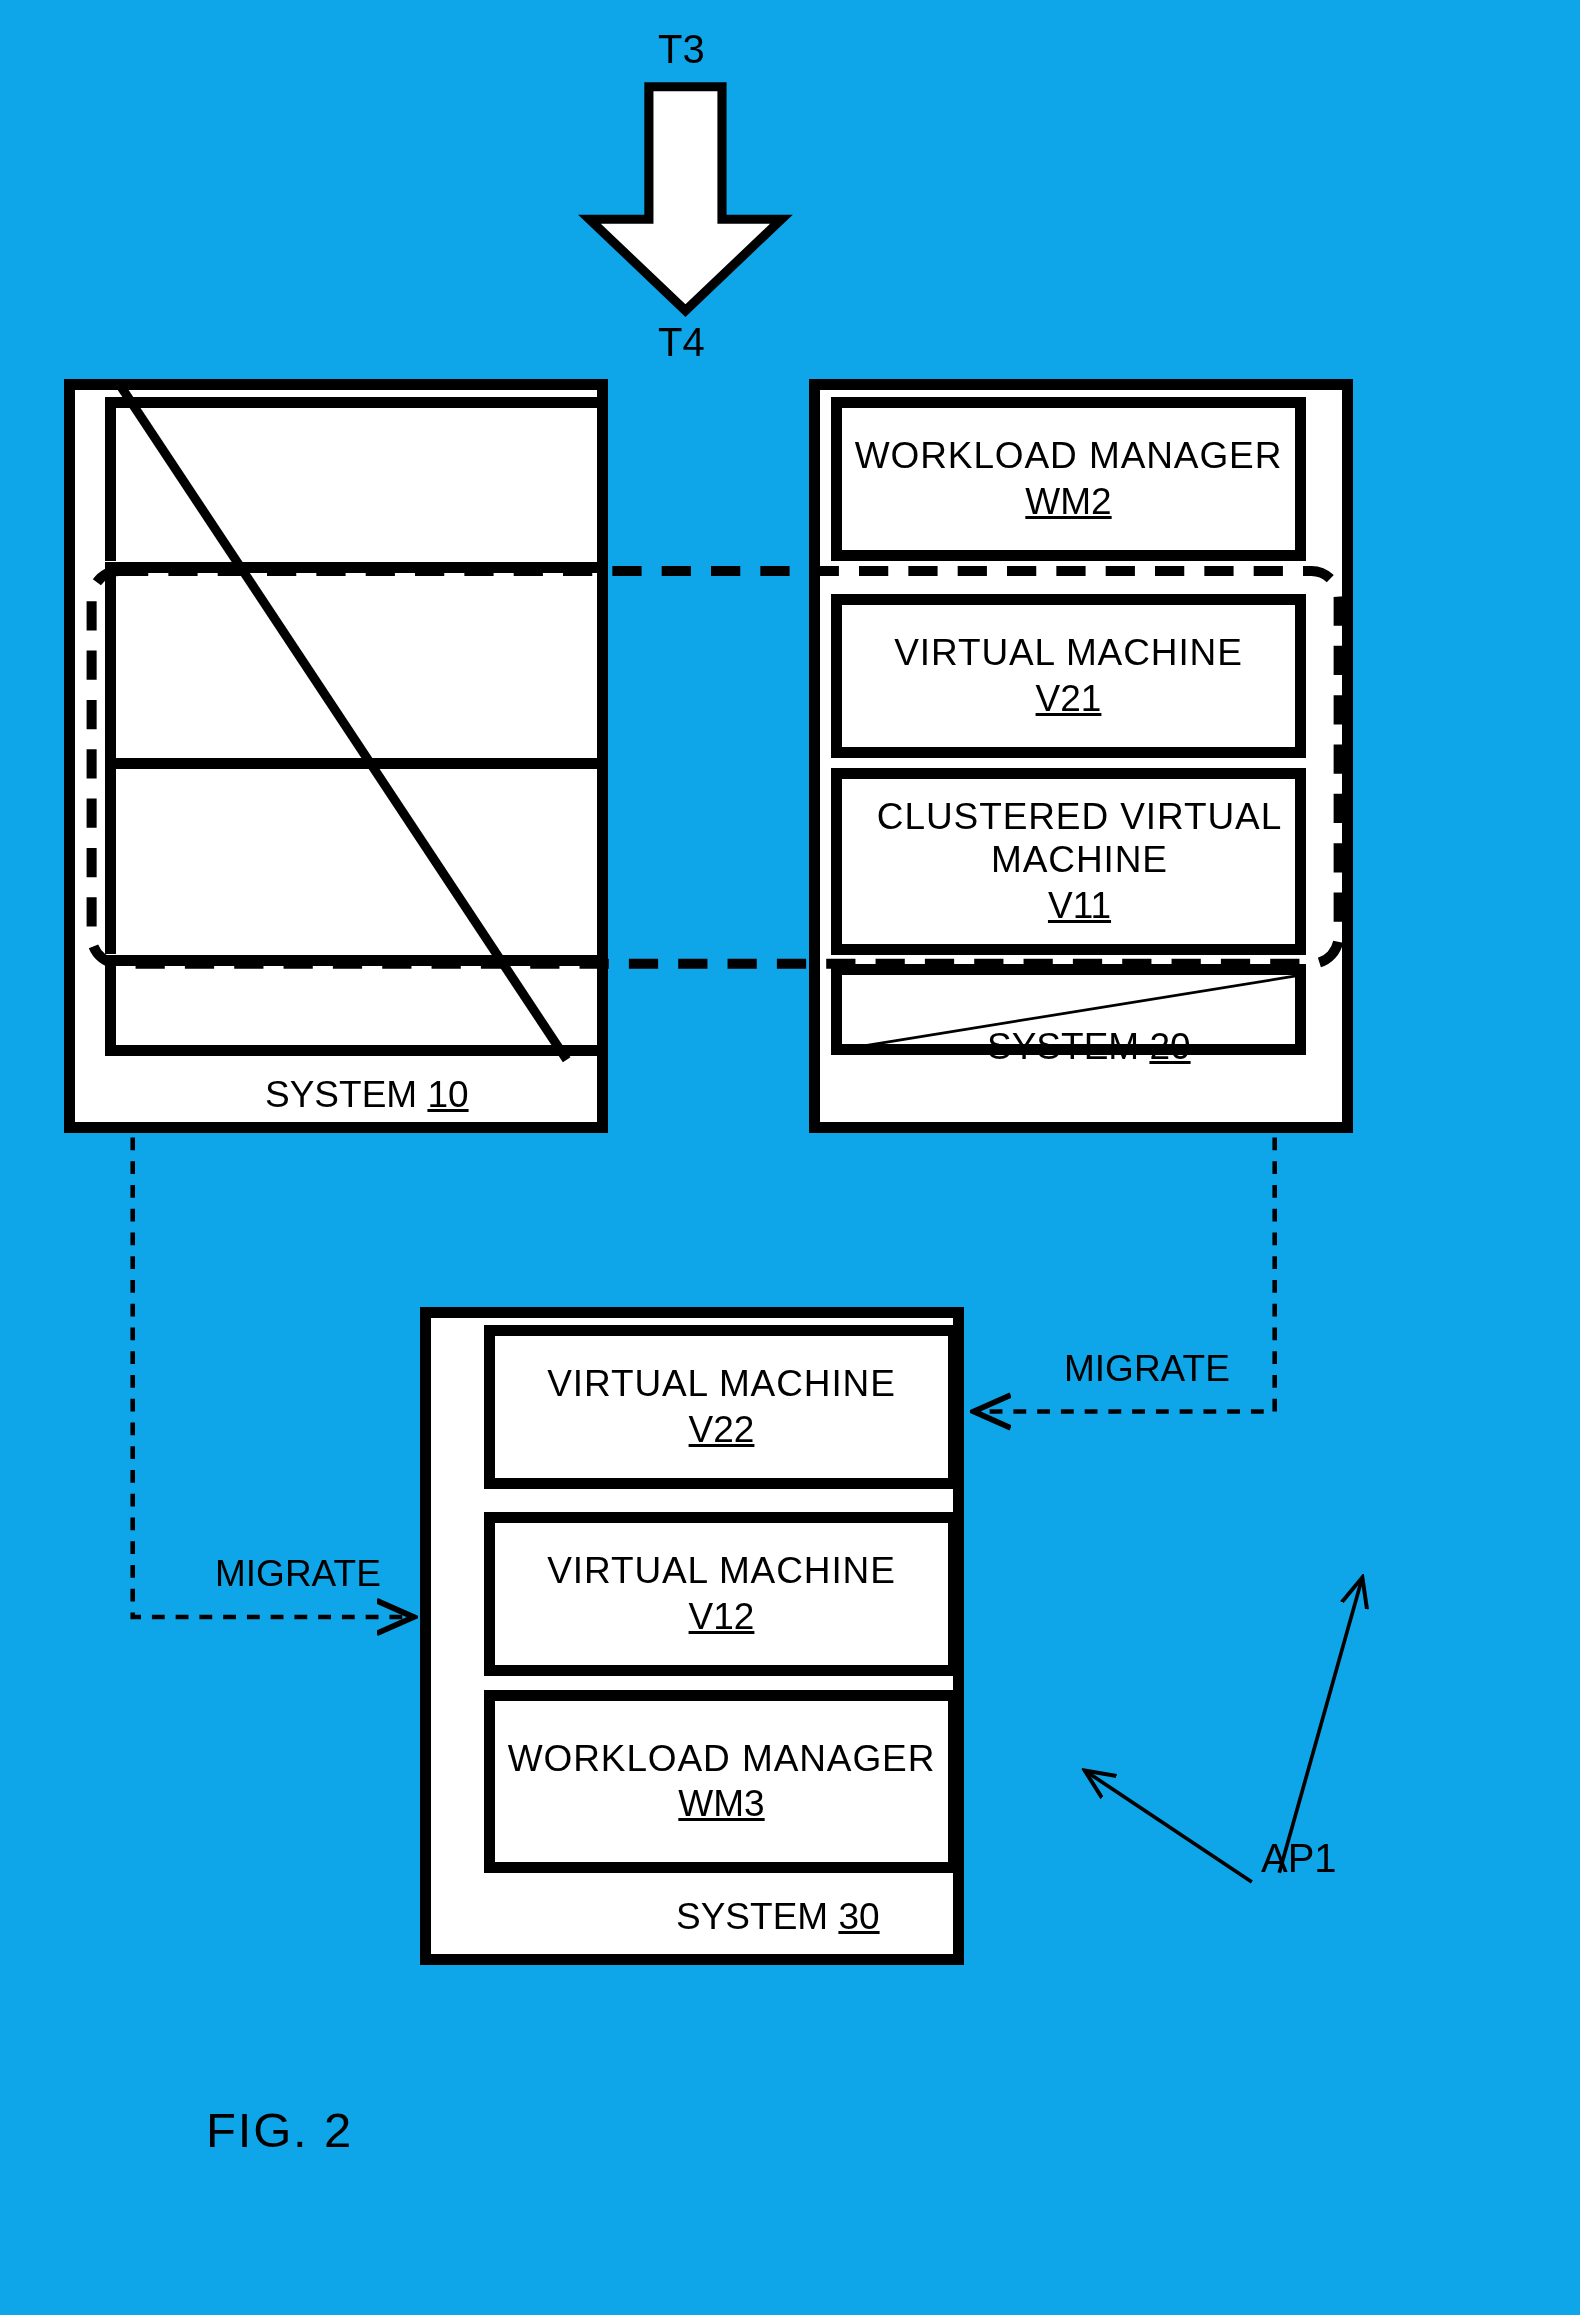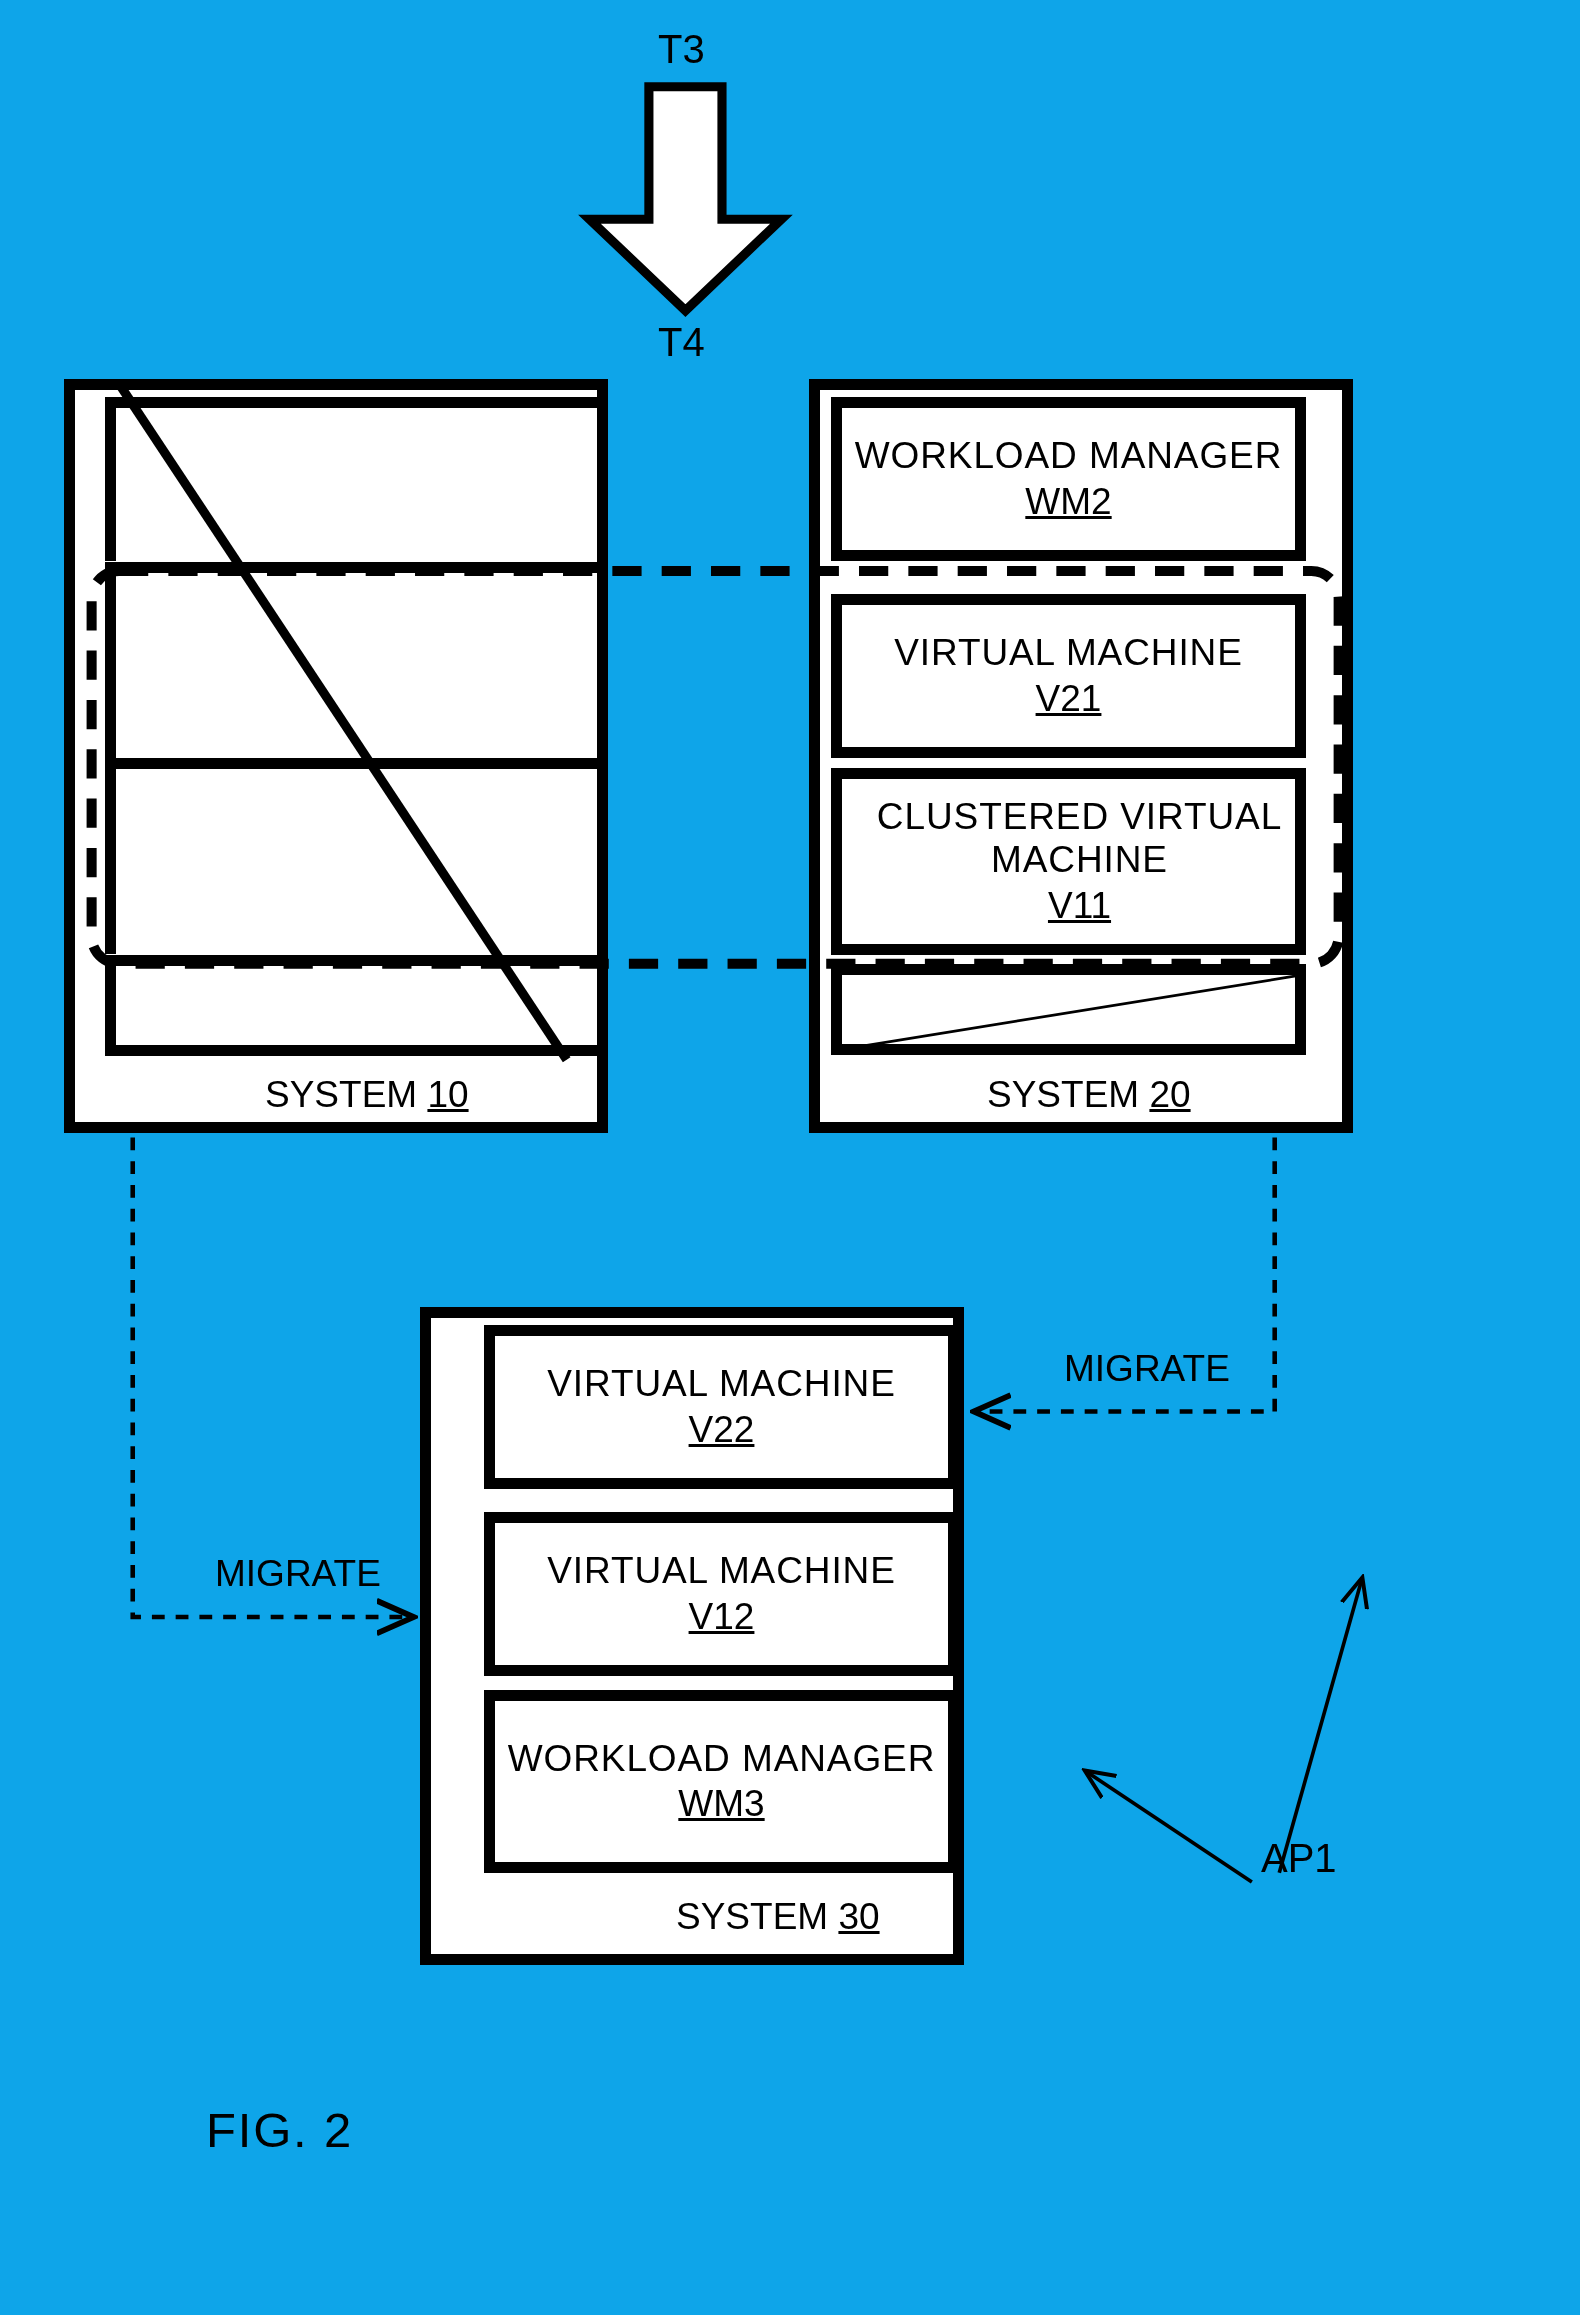--- a/index.html
+++ b/index.html
@@ -105,21 +105,21 @@
   <div class="inner-box" style="left:831px; top:594px; width:475px; height:164px;">
     <div class="inner-label">VIRTUAL MACHINE</div>
     <div class="inner-id">V21</div>
   </div>
   <div class="inner-box" style="left:831px; top:768px; width:475px; height:187px;padding-left:22px;">
     <div class="inner-label" style="white-space:pre-line;">CLUSTERED VIRTUAL MACHINE</div>
     <div class="inner-id">V11</div>
   </div>
   <div class="inner-box" style="left:831px; top:964px; width:475px; height:91px;"></div>
 
-  <div class="sys-label" style="left:987px; top:1074px;text-align:center;">
+  <div class="sys-label" style="left:987px; top:1026px;text-align:center;">
     <span>SYSTEM</span>
     <span class="sys-id">20</span>
   </div>
 
   <div class="box-outer" style="left:420px; top:1307px; width:544px; height:658px;"></div>
 
   <div class="inner-box" style="left:484px; top:1325px; width:475px; height:164px;">
     <div class="inner-label">VIRTUAL MACHINE</div>
     <div class="inner-id">V22</div>
   </div>

